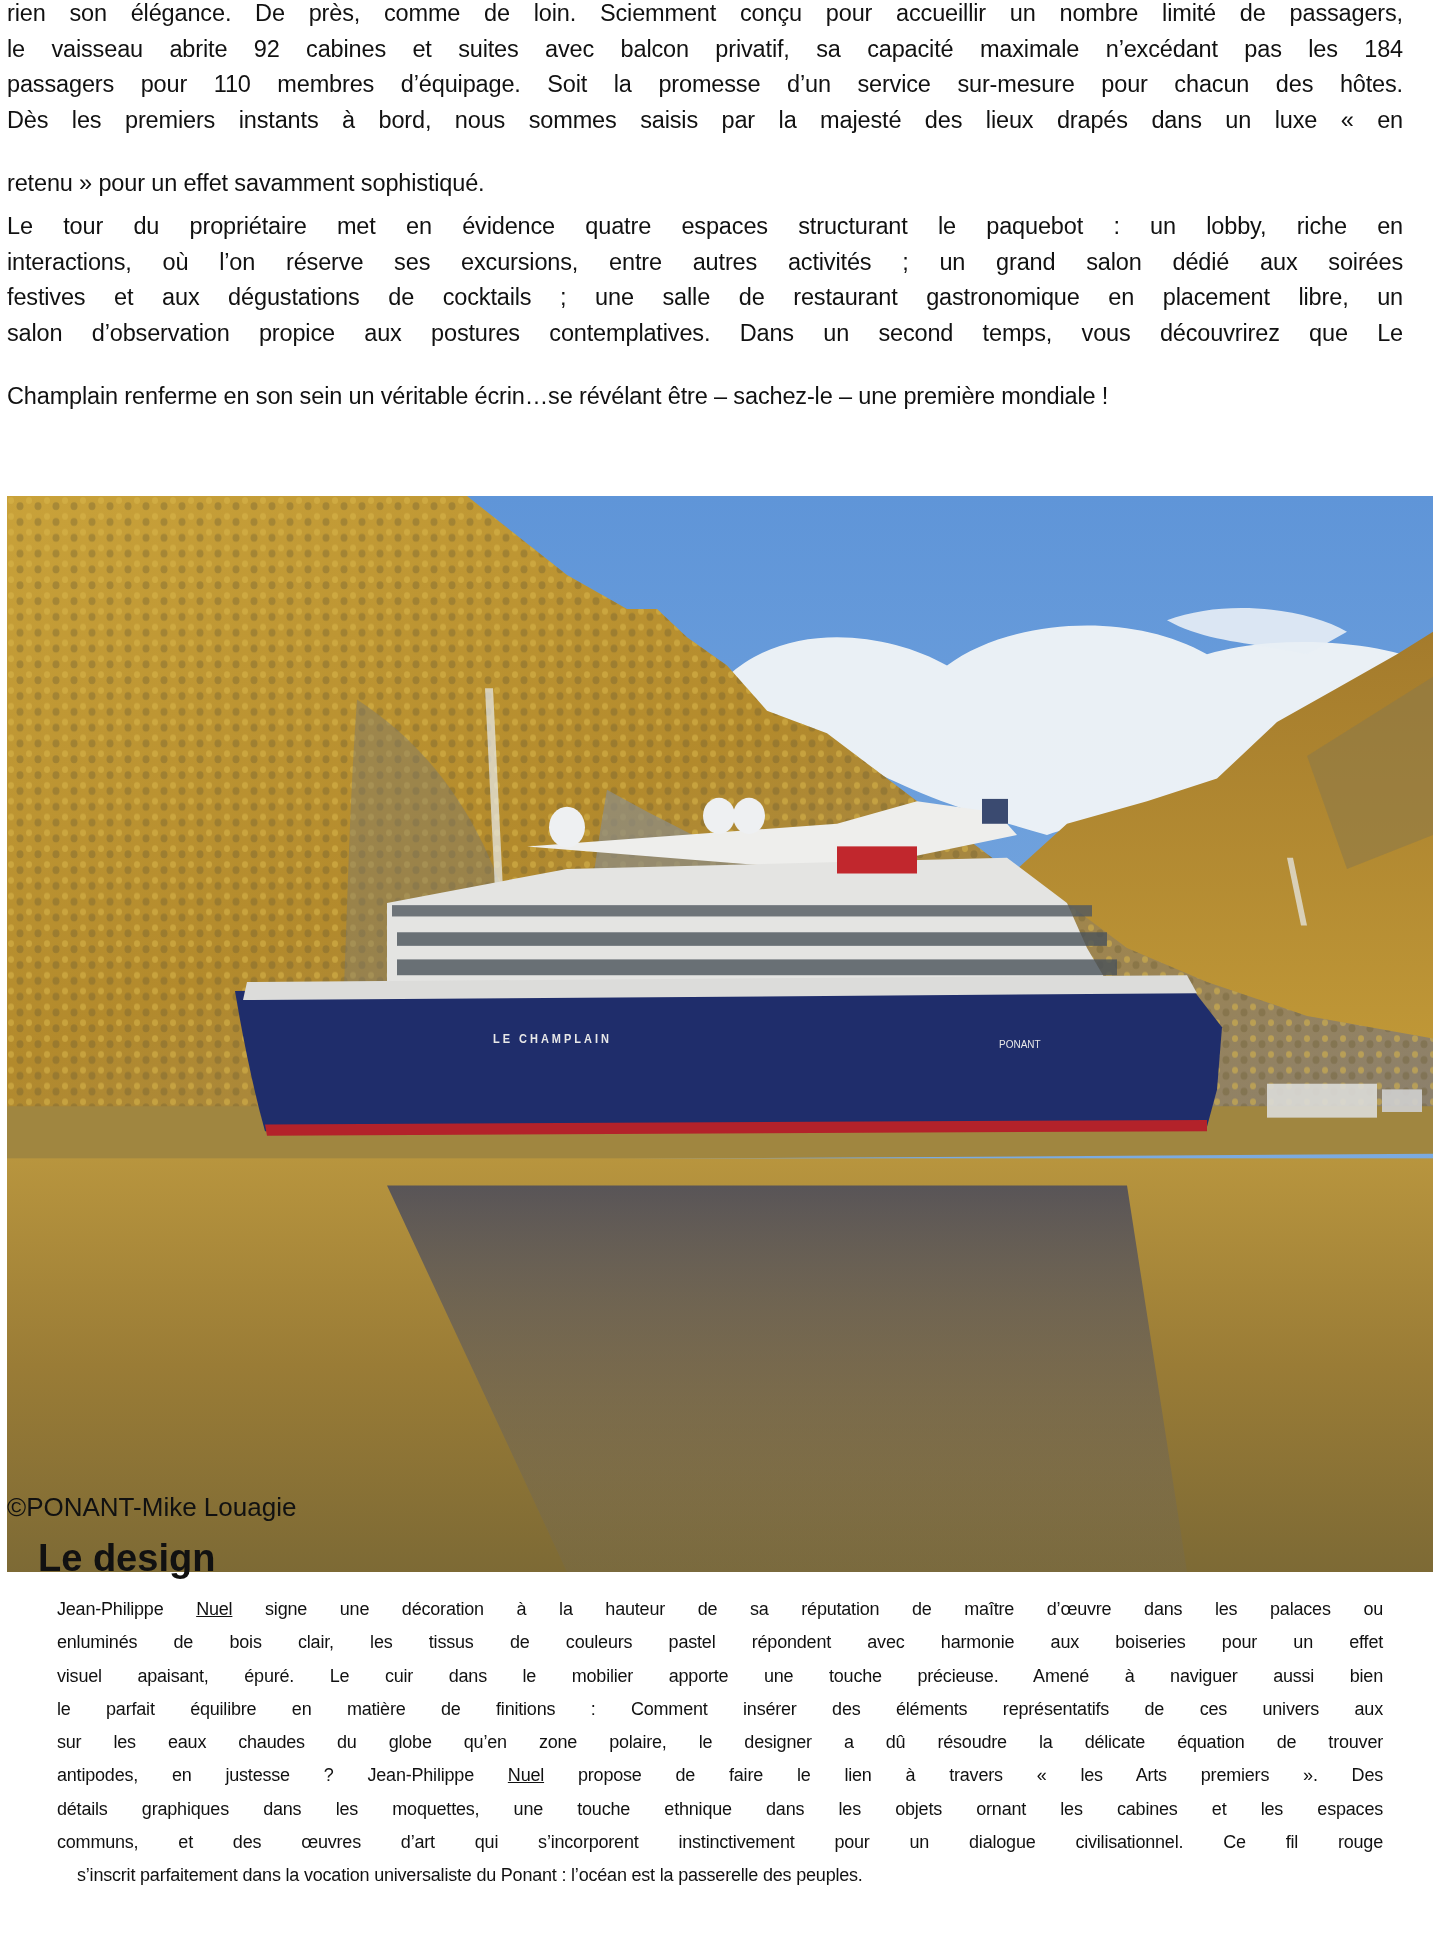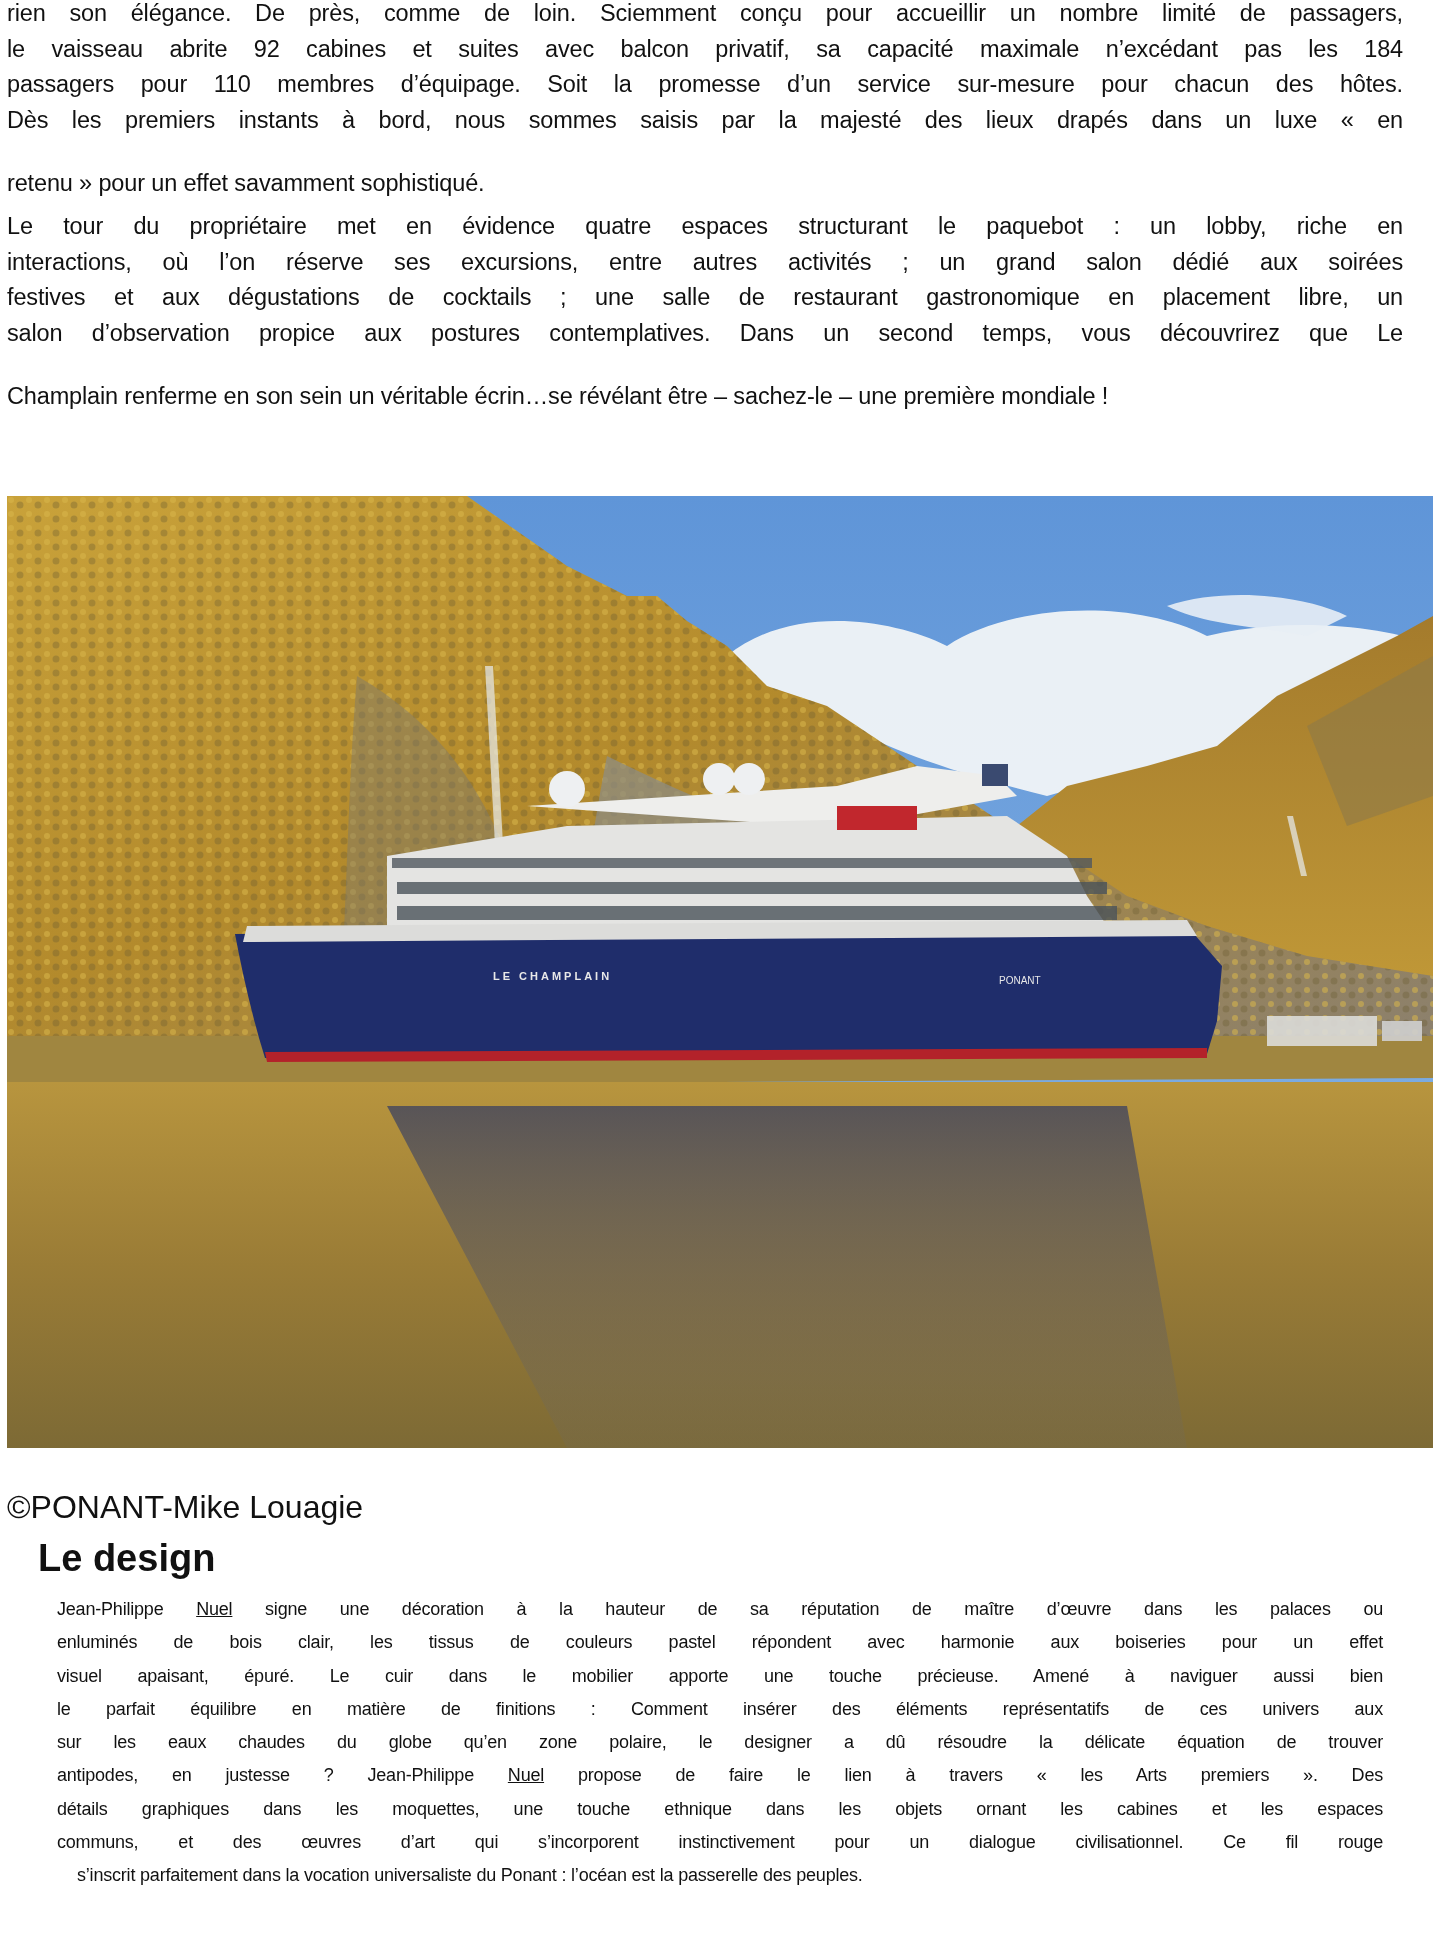--- a/index.html
+++ b/index.html
@@ -10,27 +10,27 @@
     .para {
       position: absolute; left: 7px; width: 1396px;
       font-size: 23.5px; line-height: 35.6px; text-align: justify;
       letter-spacing: -0.15px;
     }
     .para .ln { display: block; text-align: justify; text-align-last: justify; white-space: nowrap; }
     .para .ln.last { text-align-last: left; margin-top: 28px; }
     #p1 { top: -4px; }
     #p2 { top: 209px; }
     #photo {
-      position: absolute; left: 7px; top: 496px; width: 1426px; height: 952px;
+      position: absolute; left: 7px; top: 496px; width: 1426px; height: 1076px;
       overflow: hidden;
     }
     #photo svg { display: block; width: 100%; height: 100%; }
     #caption {
       position: absolute; left: 7px; top: 1492px;
-      font-size: 32px; line-height: 30px;
+      font-size: 26px; line-height: 30px;
     }
     #heading {
       position: absolute; left: 28px; top: 1525px;
       font-size: 38px; font-weight: bold; line-height: 46px; margin: 10px;
     }
     #p3 {
       position: absolute; left: 57px; width: 1326px; top: 1593px;
       font-size: 18px; line-height: 33.3px; letter-spacing: -0.2px;
     }
     #p3 .ln { display: block; text-align: justify; text-align-last: justify; white-space: nowrap; }

